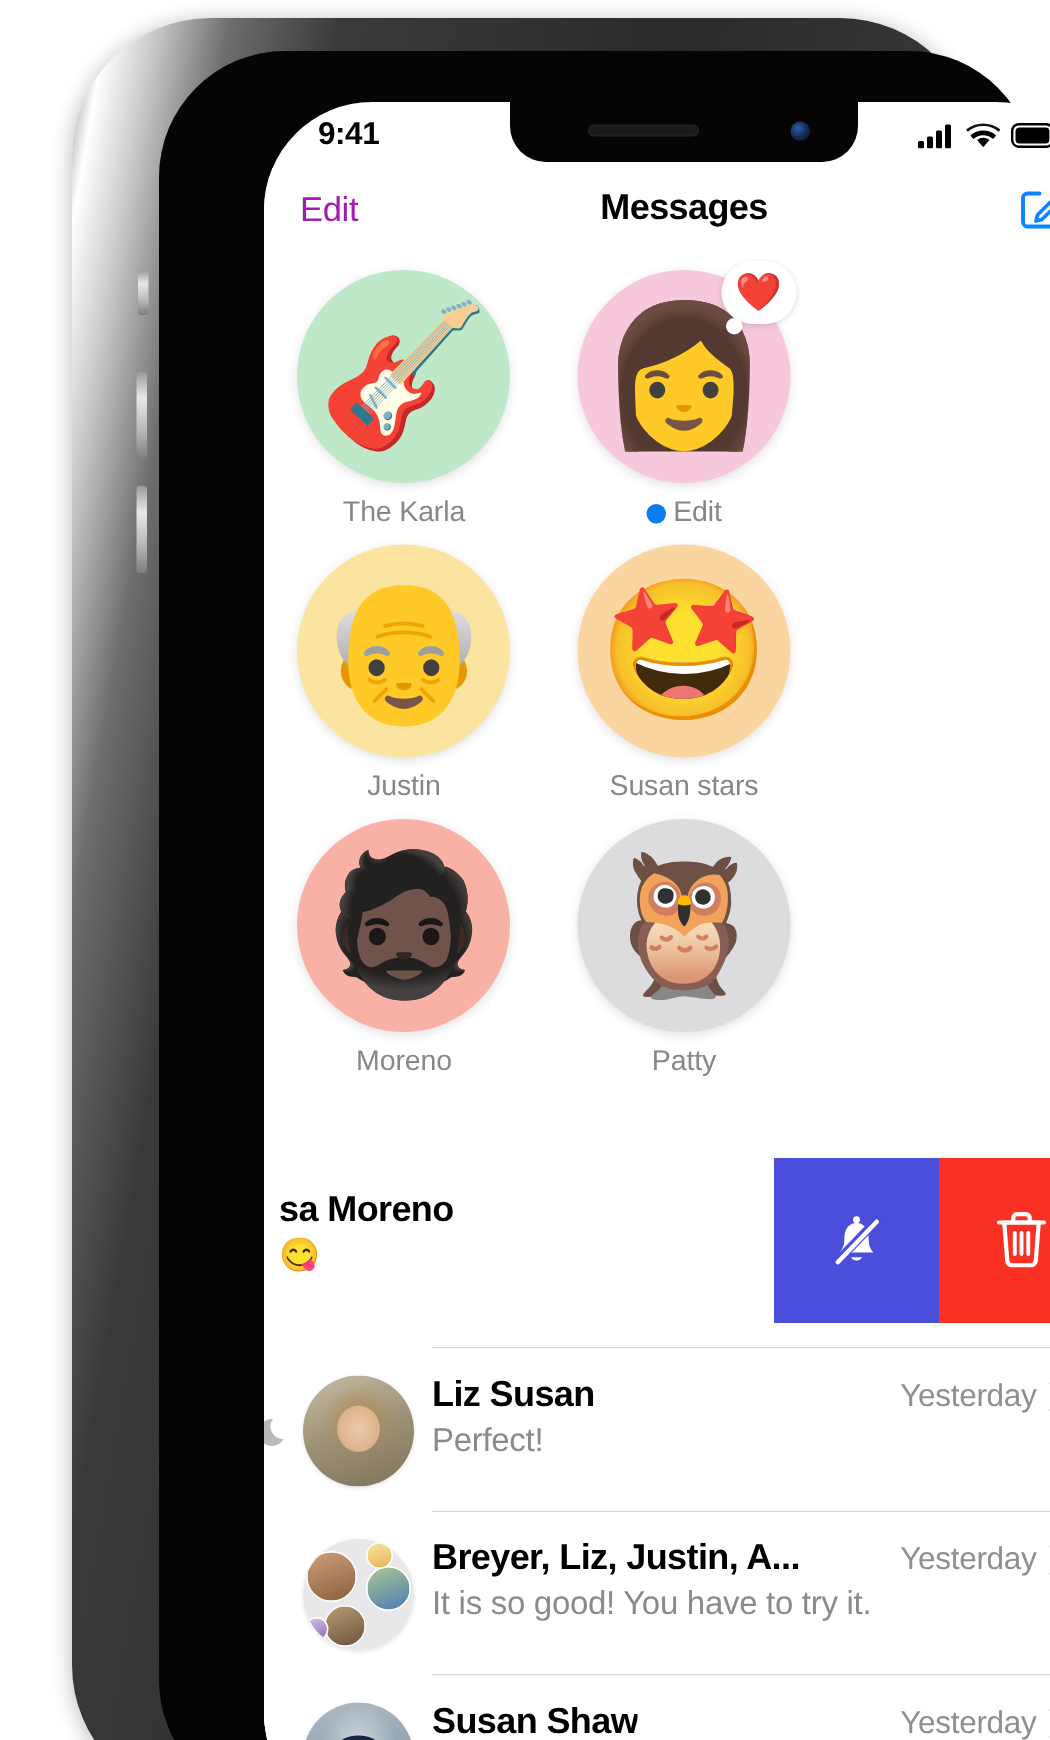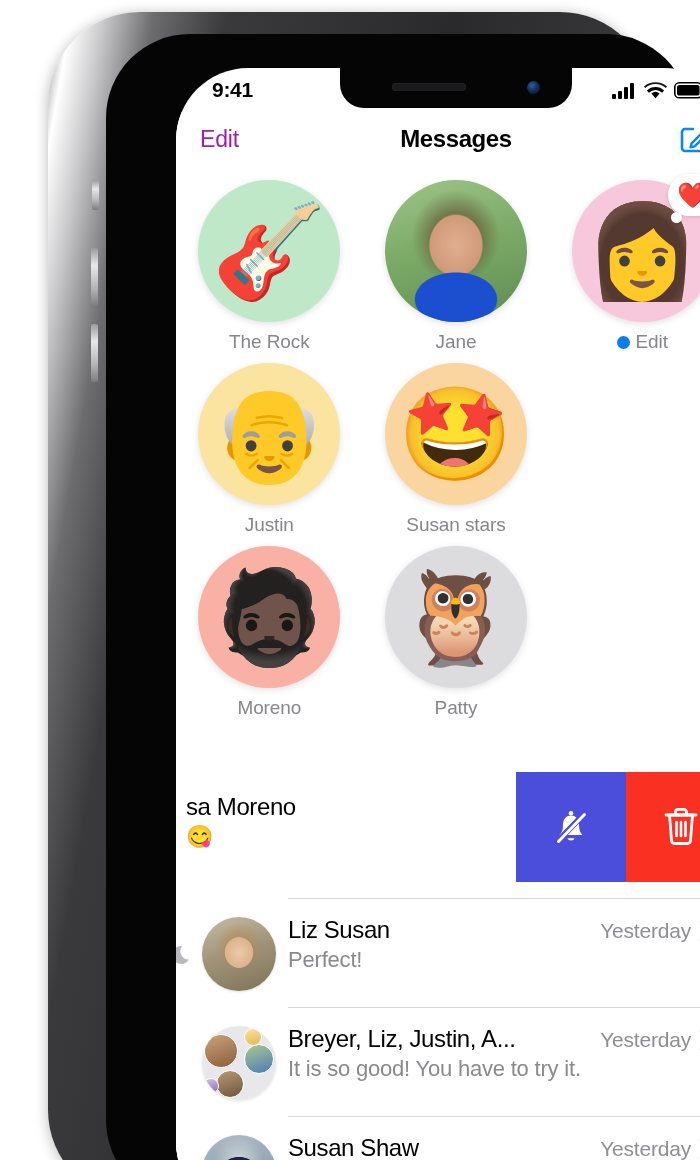--- a/index.html
+++ b/index.html
@@ -360,21 +360,21 @@
   }
   .row-body { flex: 1; min-width: 0; padding-top: 1px; }
   .row-top {
     display: flex;
     align-items: baseline;
     justify-content: space-between;
     gap: 8px;
   }
   .row-name {
     font-size: 24px;
-    font-weight: normal;
+    font-weight: bold;
     color: #000;
     letter-spacing: -0.4px;
     white-space: nowrap;
     overflow: hidden;
     text-overflow: ellipsis;
   }
   .row-meta {
     display: flex;
     align-items: center;
     gap: 8px;
@@ -457,34 +457,24 @@
         <div class="pinned">
 
           <div class="pin-row">
             <div class="pin-cell">
               <div class="avatar-wrap">
                 <div class="avatar" style="background:#bfe8c9">
                   <span class="emoji-face">🎸</span>
                 </div>
               </div>
               <div class="pin-label">
-                <span>The Rock</span>
-              </div>
-            </div>
-
-            <div class="pin-cell">
-              <div class="avatar-wrap">
-                <div class="avatar">
-                  <div class="ph ph-jane"></div>
-                </div>
-              </div>
-              <div class="pin-label">
-                <span>Jane</span>
-              </div>
-            </div>
+                <span>The Karla</span>
+              </div>
+            </div>
+
 
             <div class="pin-cell">
               <div class="avatar-wrap">
                 <div class="avatar" style="background:#f7c8dc">
                   <span class="emoji-face">👩</span>
                 </div>
                 <div class="tapback">
                   <span>❤️</span>
                 </div>
               </div>

